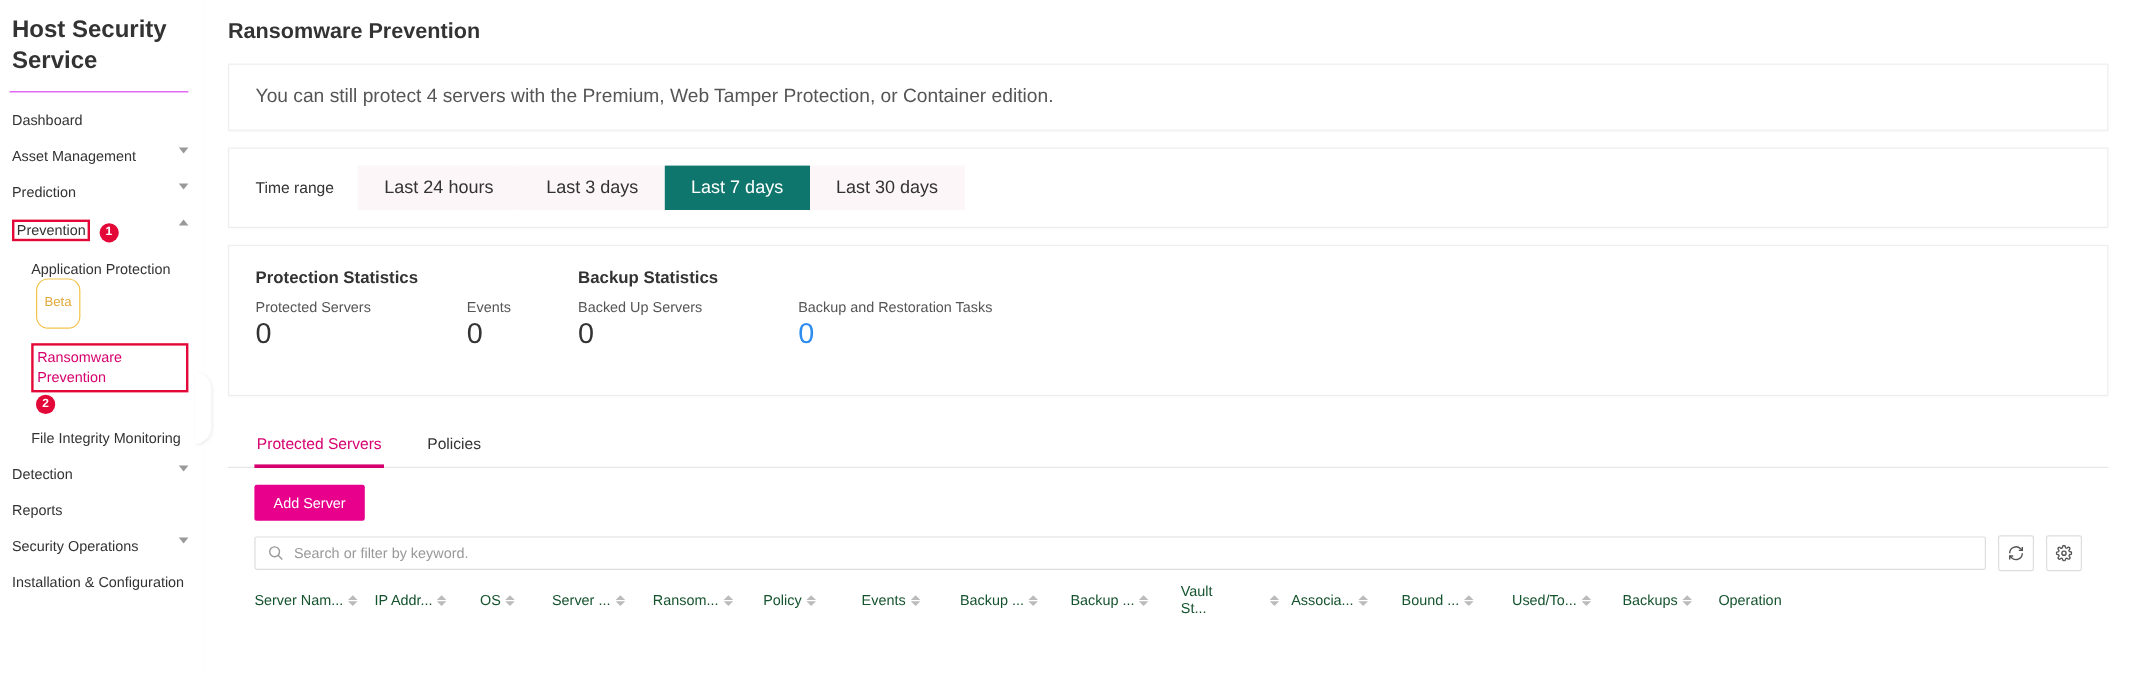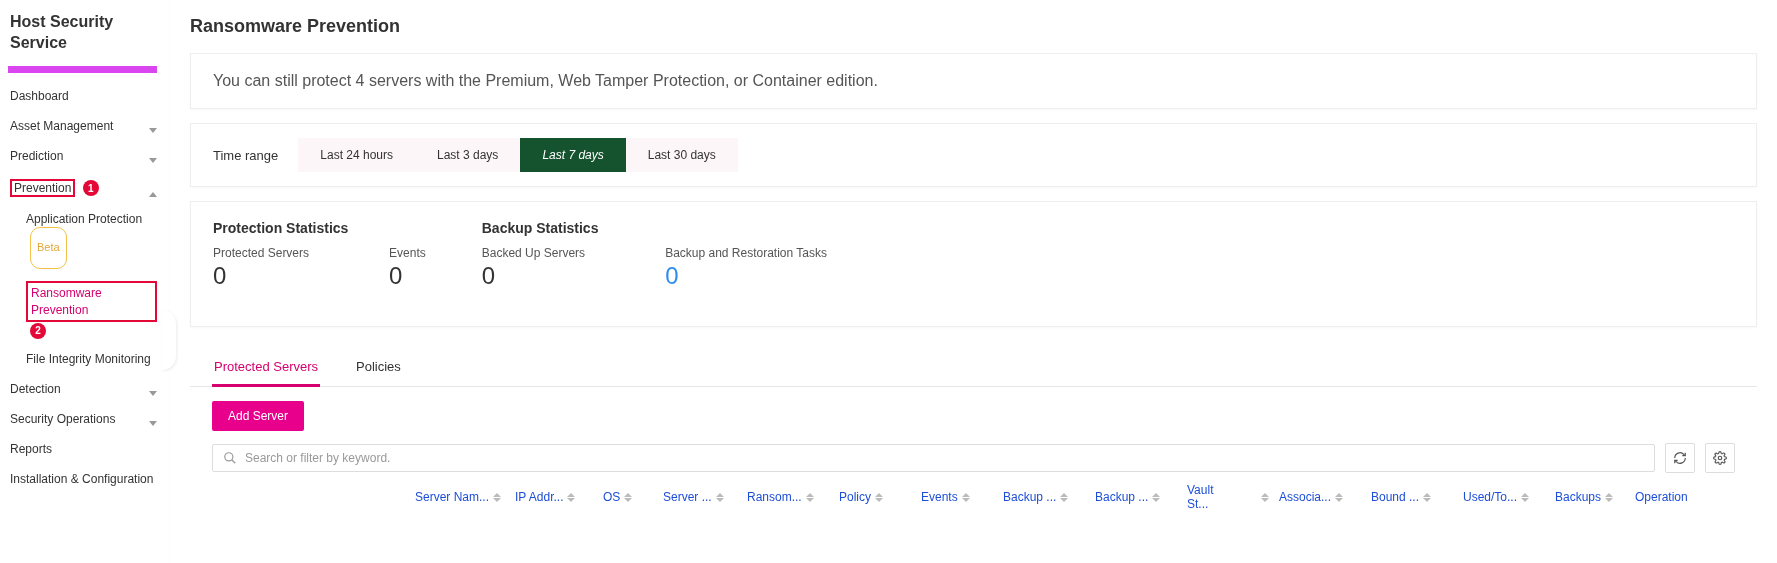--- a/index.html
+++ b/index.html
@@ -12,32 +12,32 @@
     height: 563px;
     overflow: hidden;
     display: flex;
   }
   .sidebar {
     width: 170px;
     padding: 12px 0 12px 8px;
     border-right: 1px solid #fdfdfd;
   }
   .sidebar-title {
-    font-size: 16px;
+    font-size: 20px;
     font-weight: 600;
     color: #333;
     padding: 0 8px 12px 2px;
     line-height: 1.3;
-    border-bottom: 7px solid #d946ef;
+    border-bottom: 1px solid #d946ef;
     margin-bottom: 8px;
     margin-right: 12px;
   }
   .nav-item {
     display: flex;
-    align-items: flex-end;
+    align-items: flex-start;
     justify-content: space-between;
     padding: 8px 12px 8px 2px;
     color: #333;
     cursor: pointer;
     font-size: 12px;
   }
   .nav-sub {
     padding: 6px 12px 6px 18px;
     color: #333;
     cursor: pointer;
@@ -127,26 +127,25 @@
     align-items: center;
     padding: 14px 22px;
     gap: 20px;
   }
   .time-label { color: #333; font-size: 13px; }
   .time-pill {
     padding: 10px 22px;
     background: #fdf6f9;
     color: #333;
     cursor: pointer;
-    font-size: 12px;
+    font-size: 15px;
   }
   .time-pill.active {
-    background: #14532d;
+    background: #0f766e;
     color: #fff;
-    font-style: italic;
   }
   .stats-row {
     display: flex;
     padding: 18px 22px 36px 22px;
     gap: 56px;
   }
   .stats-block h3 {
     font-size: 14px;
     font-weight: 700;
     color: #333;
@@ -219,22 +218,21 @@
     justify-content: center;
     cursor: pointer;
   }
   .icon-btn svg { width: 14px; height: 14px; }
 
   .table-head {
     margin-top: 10px;
     display: flex;
     align-items: center;
     font-size: 12px;
-    color: #1d4ed8;
-    justify-content: flex-end;
+    color: #14532d;
   }
   .th {
     display: flex;
     align-items: center;
     gap: 4px;
     padding-right: 10px;
   }
   .sort {
     display: inline-flex;
     flex-direction: column;
@@ -286,25 +284,25 @@
   </div>
   <div class="nav-sub">
     <span>File Integrity Monitoring</span>
   </div>
 
   <div class="nav-item">
     <span>Detection</span>
     <span class="chev down"></span>
   </div>
   <div class="nav-item">
+    <span>Reports</span>
+  </div>
+  <div class="nav-item">
     <span>Security Operations</span>
     <span class="chev down"></span>
-  </div>
-  <div class="nav-item">
-    <span>Reports</span>
   </div>
   <div class="nav-item">
     <span>Installation &amp; Configuration</span>
   </div>
 </div>
 
 <div class="side-handle"></div>
 
 <div class="main">
   <div class="page-title">Ransomware Prevention</div>

